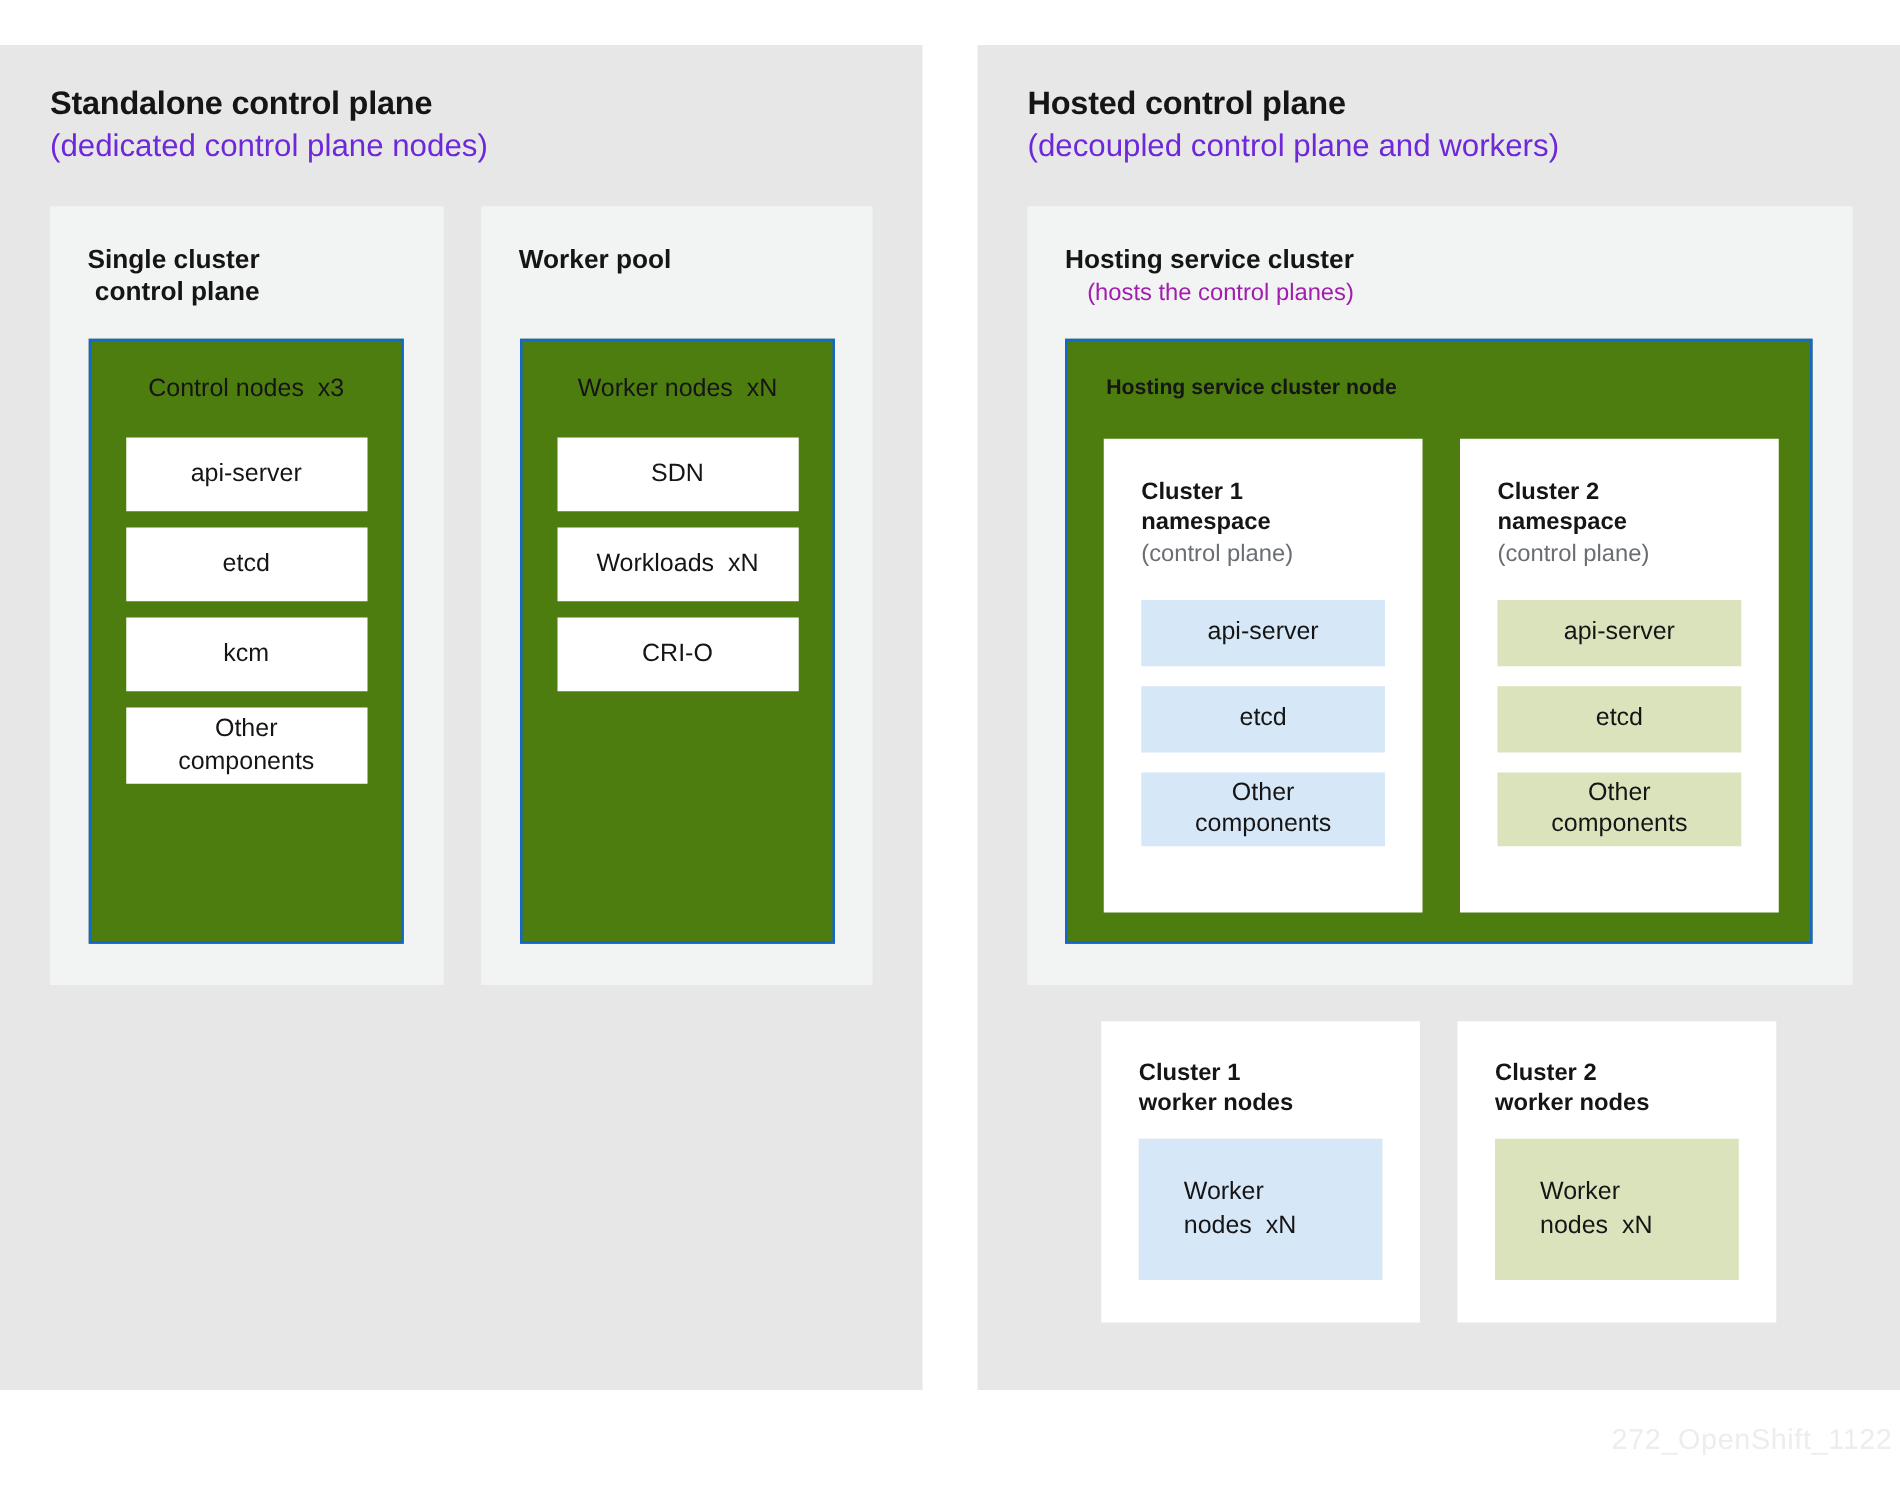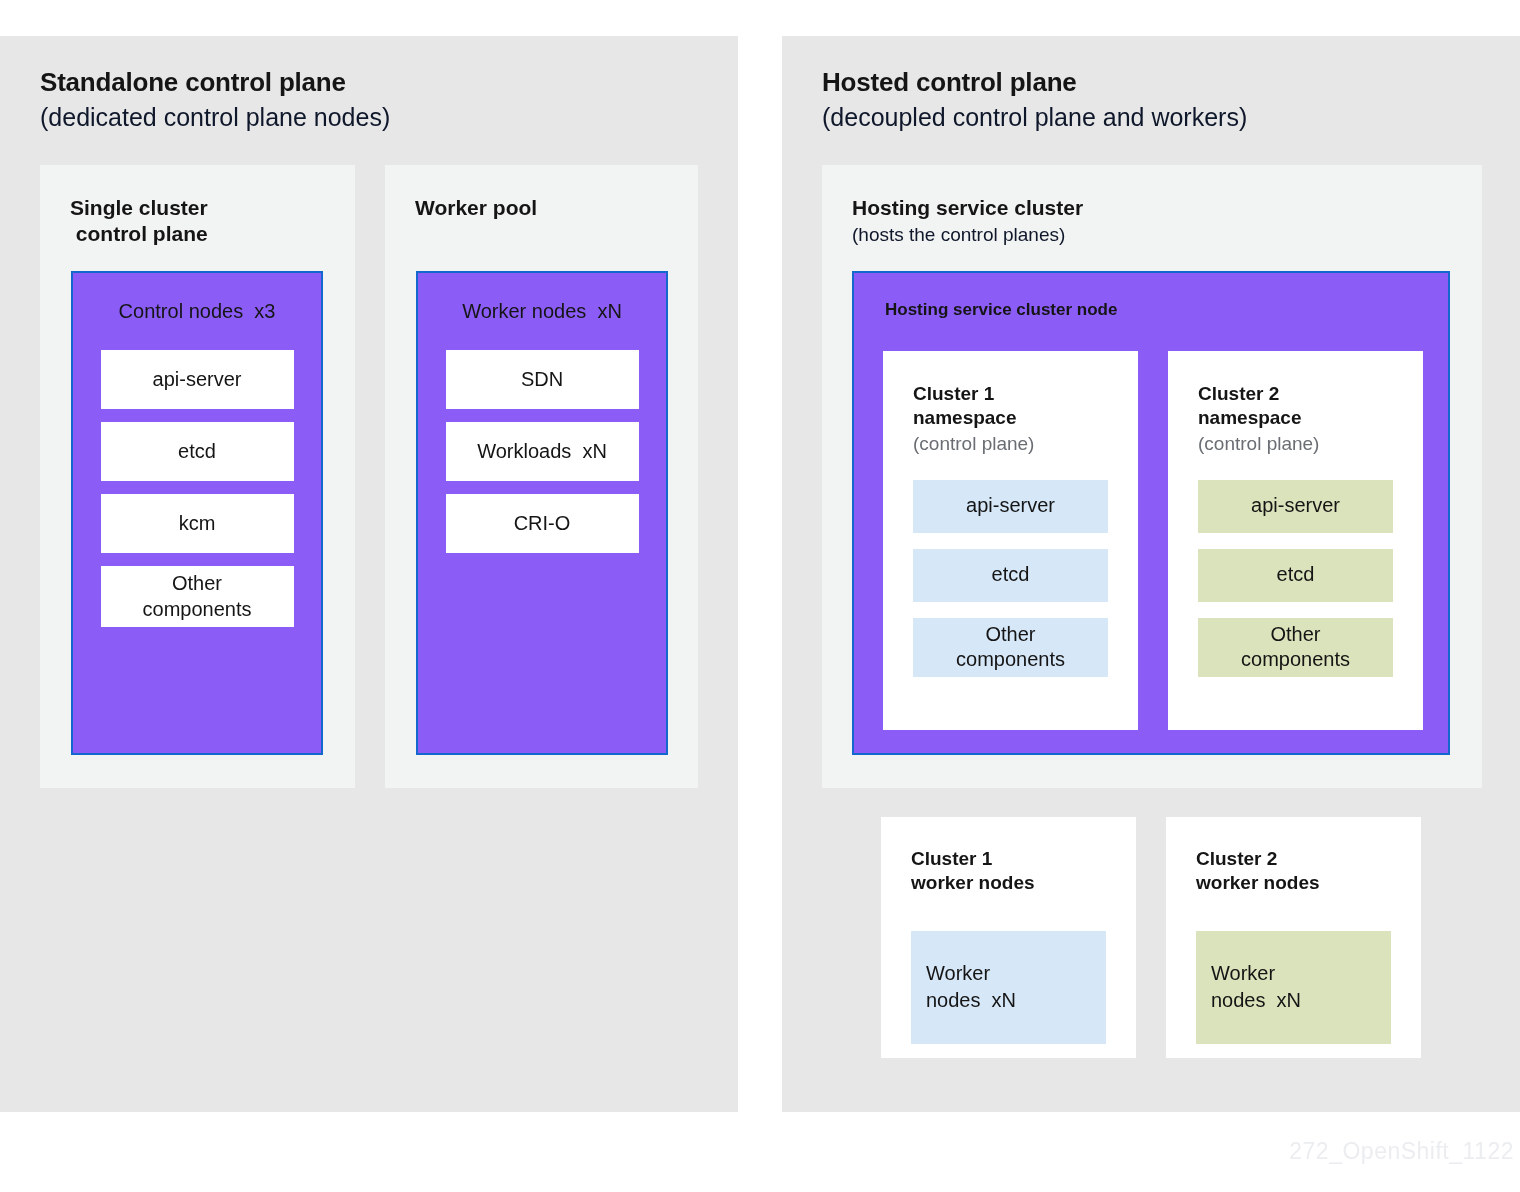--- a/index.html
+++ b/index.html
@@ -20,37 +20,37 @@
     top: 36px;
     height: 1076px;
     width: 738px;
     background: #e7e7e8;
   }
   .outer-panel.left  { left: 0; }
   .outer-panel.right { left: 782px; }
 
   .head { position: absolute; left: 40px; top: 32px; }
   .head-title { font-size: 26px; font-weight: bold; letter-spacing: -0.2px; line-height: 1.15; }
-  .head-sub   { font-size: 25px; font-weight: normal; margin-top: 5px; color: #0f172a; }
+  .head-sub   { font-size: 25px; font-weight: normal; margin-top: 5px; color: #6d28d9; }
 
   
   .sub-panel { position: absolute; background: #f2f3f3; top: 129px; height: 623px; }
   .sub-panel.sc  { left: 40px;  width: 315px; }
   .sub-panel.wp  { left: 385px; width: 313px; }
   .sub-panel.hsc { left: 40px;  width: 660px; }
 
   .sub-head { position: absolute; left: 30px; top: 30px; }
   .sub-head-title { font-size: 21px; font-weight: bold; line-height: 1.22; white-space: pre-line; text-align: right; }
-  .sub-head-sub   { font-size: 19px; font-weight: normal; margin-top: 3px; color: #0f172a; }
+  .sub-head-sub   { font-size: 19px; font-weight: normal; margin-top: 3px; color: #a21caf; text-align: right; }
 
   
   .blue-box {
     position: absolute;
     border: 2px solid #1467cc;
-    background: #8b5cf6;
+    background: #4d7c0f;
     top: 106px;
     height: 484px;
   }
   .blue-box.narrow { left: 31px; width: 252px; }
   .blue-box.wide   { left: 30px; width: 598px; }
 
   .blue-box-title-center { text-align: center; margin-top: 27px; font-size: 20px; }
   .blue-box-title-left   { margin: 27px 0 0 31px; font-size: 17px; font-weight: bold; }
 
   .stack { display: flex; flex-direction: column; align-items: center; gap: 13px; margin-top: 27px; }
@@ -81,23 +81,23 @@
   }
   .fill-blue  { background: #d6e7f7; }
   .fill-green { background: #dae3bb; }
 
   
   .card.wk  { top: 781px; height: 241px; padding: 30px 30px 0 30px; }
   .card.wk1 { left: 99px; }
   .card.wk2 { left: 384px; }
   .worker-box {
     width: 195px; height: 113px;
-    margin-top: 36px;
+    margin-top: 16px;
     display: flex; flex-direction: column; justify-content: center;
-    padding-left: 15px;
+    padding-left: 36px;
     font-size: 20px; line-height: 1.35;
     white-space: pre-line; text-align: left;
   }
 
   .watermark {
     position: absolute;
     right: 6px; top: 1138px;
     font-size: 23px;
     color: #ebedf0;
     letter-spacing: 0.5px;

